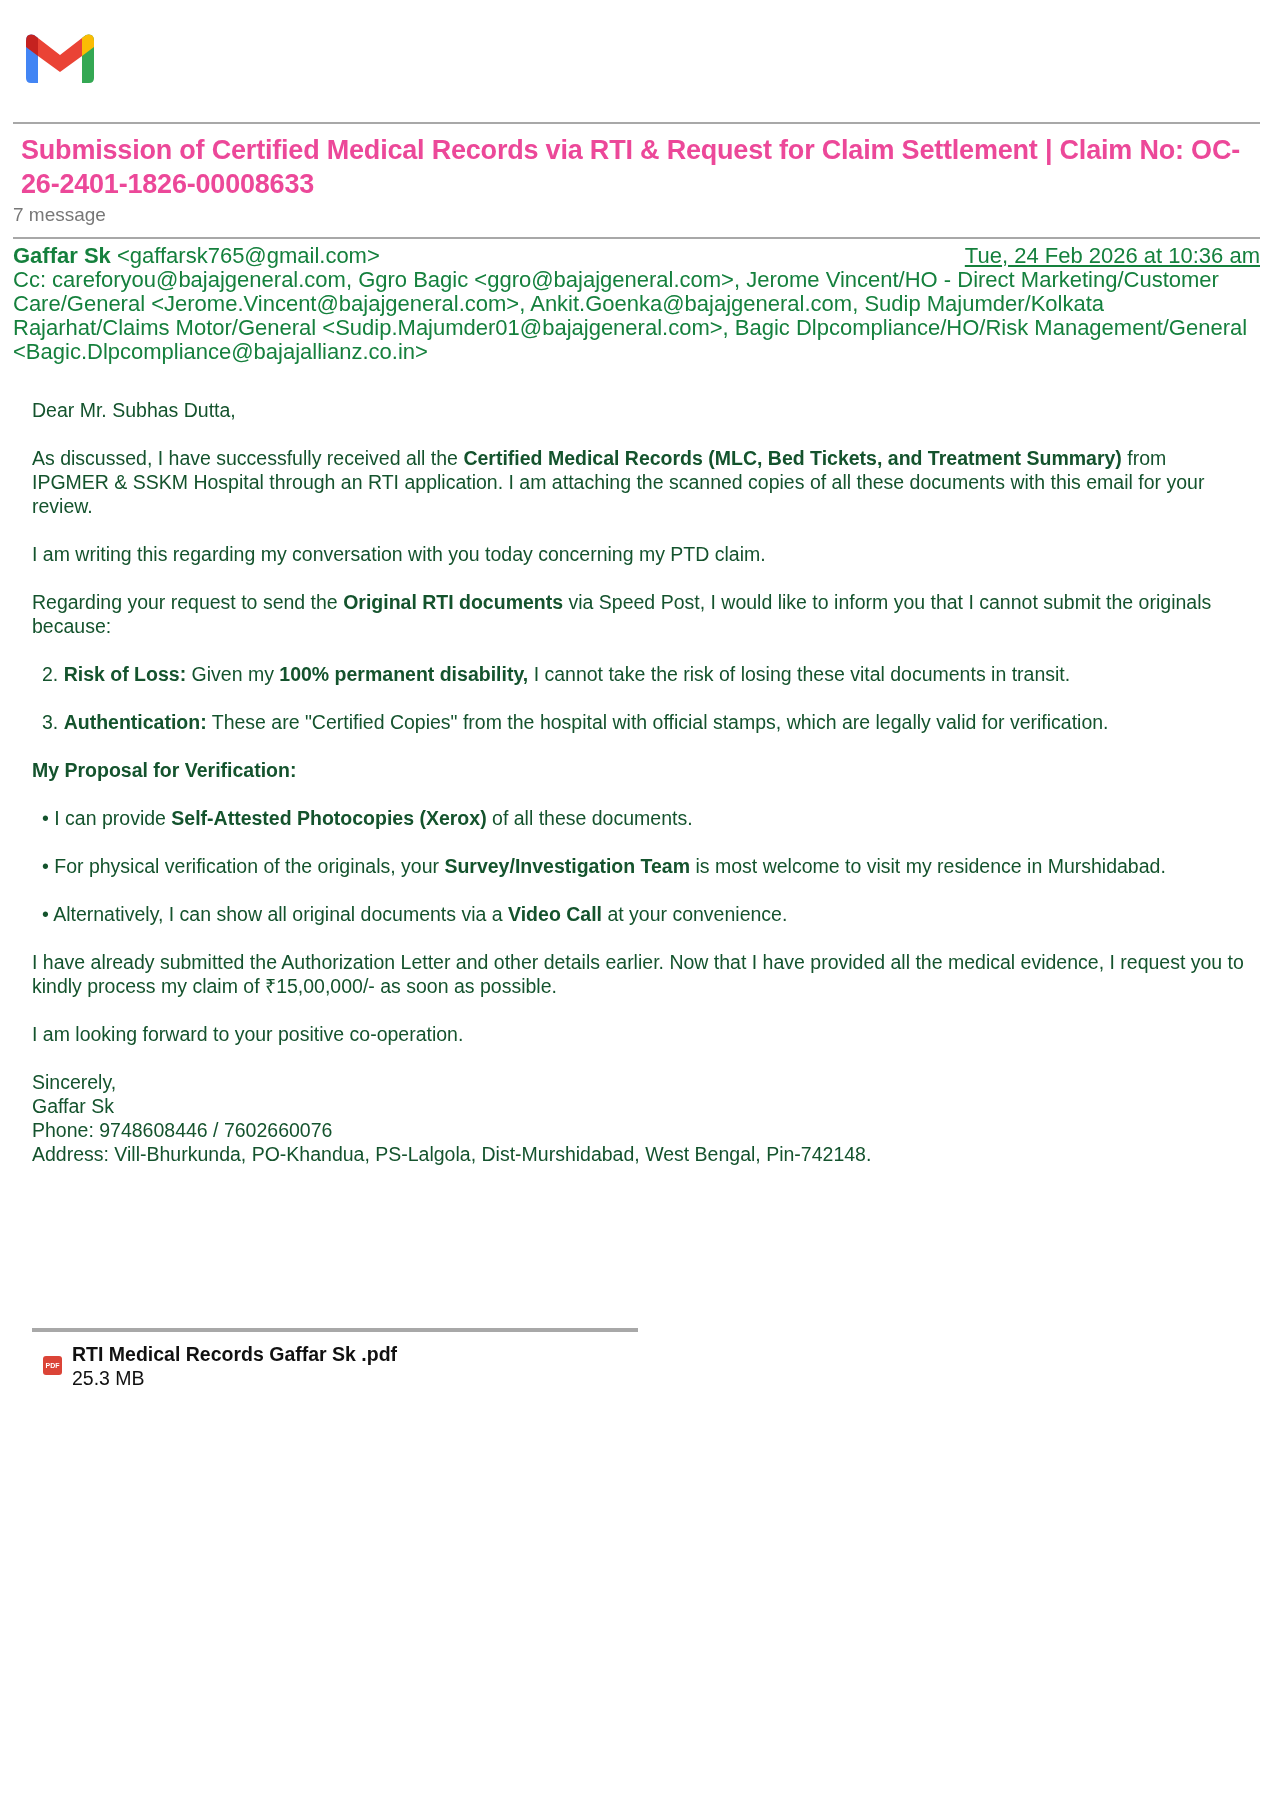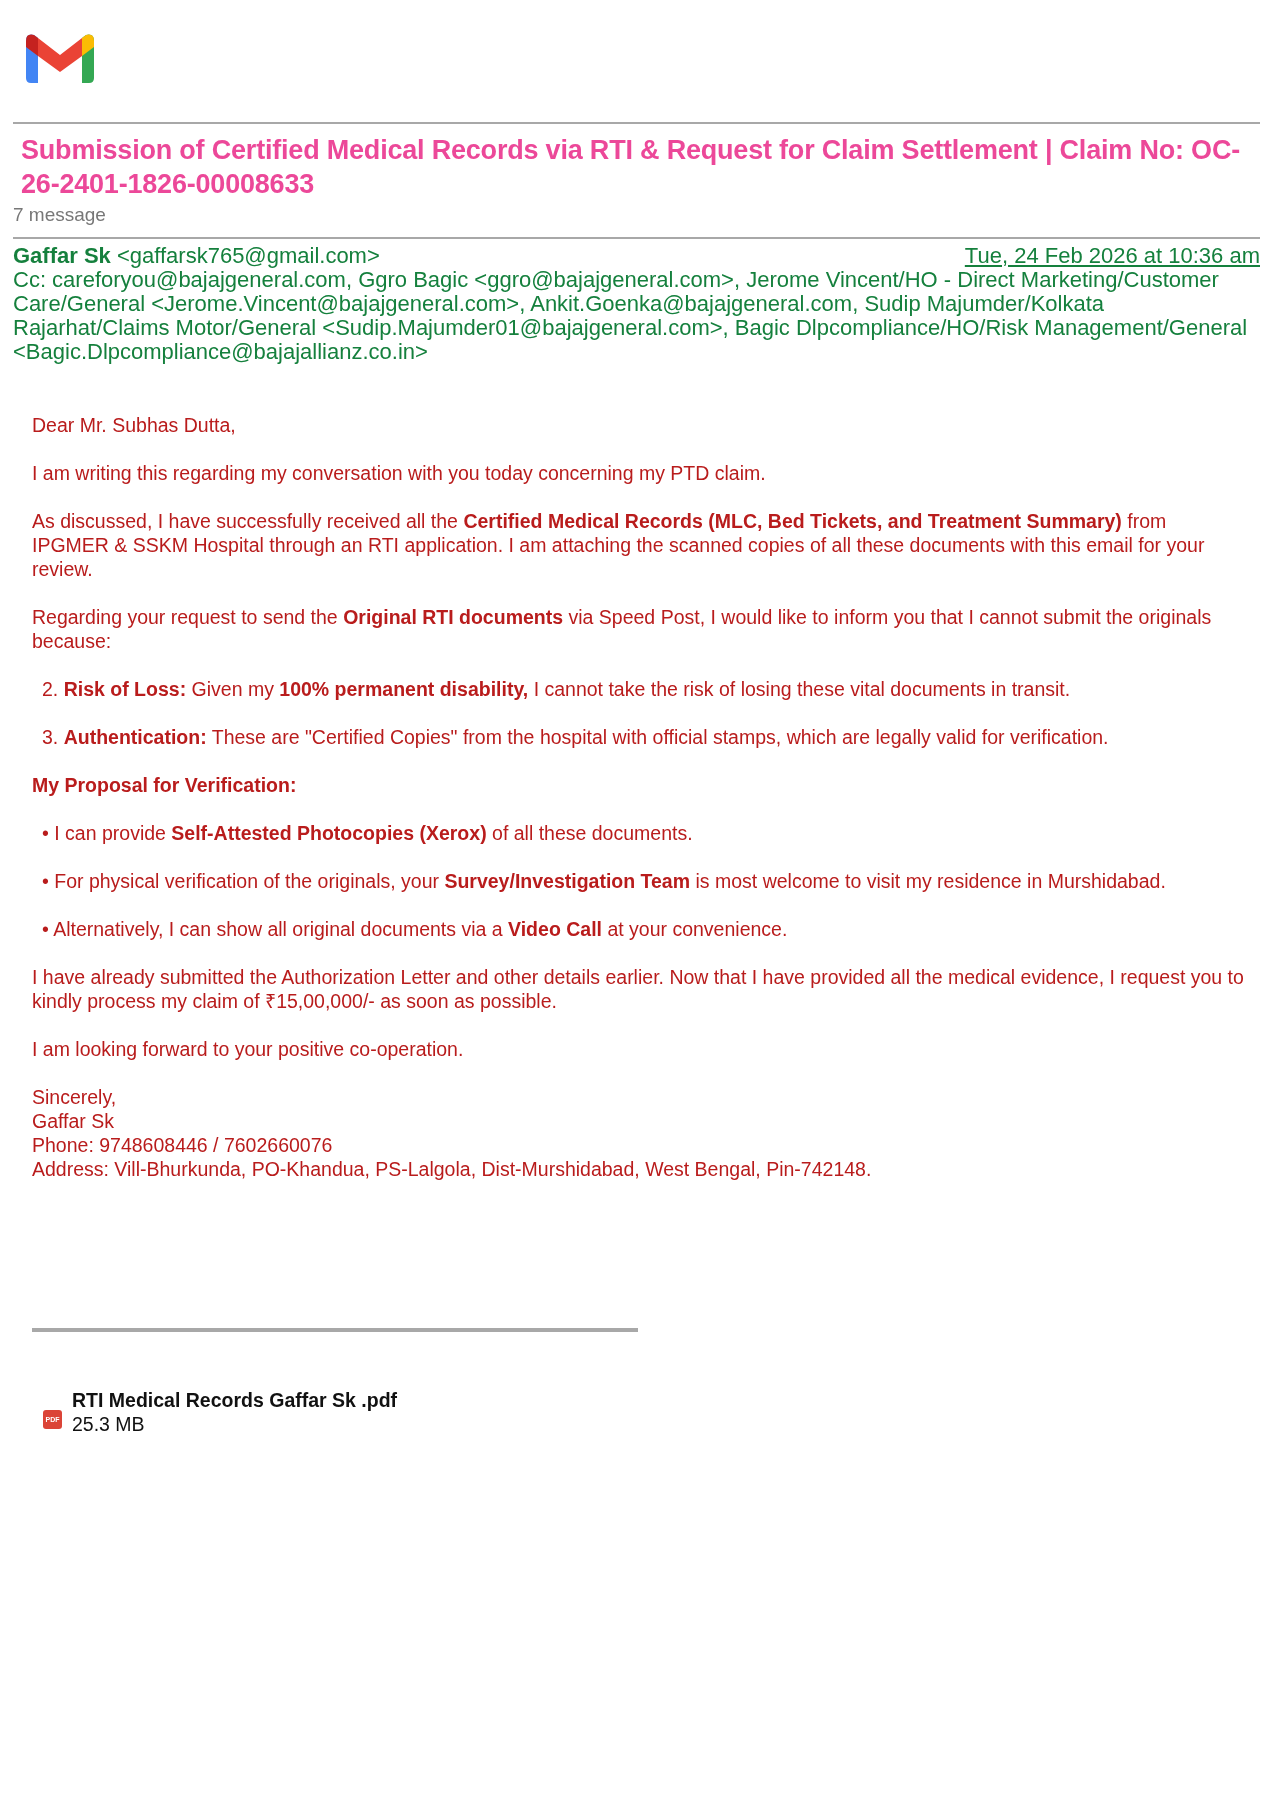--- a/index.html
+++ b/index.html
@@ -25,31 +25,31 @@
       font-size: 19px; color: #777777; line-height: 24px;
     }
     .header-block {
       position: absolute; left: 13px; top: 244px; width: 1247px;
       font-size: 22px; line-height: 24px; color: #15803d;
     }
     .from-line { display: flex; justify-content: space-between; }
     .from-name { font-weight: bold; }
     .date { text-align: right; text-decoration: underline; }
     .body {
-      position: absolute; left: 32px; top: 413px; width: 1215px;
-      font-size: 19.5px; line-height: 24px; color: #b91c1c;
+      position: absolute; left: 32px; top: 398px; width: 1215px;
+      font-size: 19.5px; line-height: 24px; color: #14532d;
     }
     .body p { margin: 0 0 24px 0; }
     .body b { font-weight: bold; }
     .ol-item { margin: 0 0 24px 0; text-indent: 10px; }
     .ul-item { margin: 0 0 24px 0; padding-left: 10px; }
     .sig p { margin: 0; }
     .attach-rule { position: absolute; left: 32px; top: 1328px; width: 606px; height: 4px; background: #a8a8a8; }
     .attach {
-      position: absolute; left: 32px; top: 1388px; display: flex; align-items: center;
+      position: absolute; left: 32px; top: 1342px; display: flex; align-items: flex-start;
     }
     .pdf-icon {
       width: 19px; height: 19px; margin-top: 14px; margin-left: 11px; margin-right: 10px;
       background: #db4437; border-radius: 3px; color: #fff;
       font-size: 7px; font-weight: bold; line-height: 19px; text-align: center;
       font-family: "Liberation Sans", sans-serif;
     }
     .attach-name { font-size: 19.5px; font-weight: bold; line-height: 24px; }
     .attach-size { font-size: 19.5px; line-height: 24px; }
   </style>
@@ -79,22 +79,22 @@
       <span class="from-name">Gaffar Sk</span>
       <span>&lt;gaffarsk765@gmail.com&gt;</span>
     </div>
     <span class="date">Tue, 24 Feb 2026 at 10:36 am</span>
   </div>
   <div>Cc: careforyou@bajajgeneral.com, Ggro Bagic &lt;ggro@bajajgeneral.com&gt;, Jerome Vincent/HO - Direct Marketing/Customer Care/General &lt;Jerome.Vincent@bajajgeneral.com&gt;, Ankit.Goenka@bajajgeneral.com, Sudip Majumder/Kolkata Rajarhat/Claims Motor/General &lt;Sudip.Majumder01@bajajgeneral.com&gt;, Bagic Dlpcompliance/HO/Risk Management/General &lt;Bagic.Dlpcompliance@bajajallianz.co.in&gt;</div>
 </div>
 
 <div class="body">
   <p>Dear Mr. Subhas Dutta,</p>
+  <p><span>As discussed, I have successfully received all the </span><b>Certified Medical Records (MLC, Bed Tickets, and Treatment Summary)</b><span> from IPGMER &amp; SSKM Hospital through an RTI application. I am attaching the scanned copies of all these documents with this email for your review.</span></p>
   <p>I am writing this regarding my conversation with you today concerning my PTD claim.</p>
-  <p><span>As discussed, I have successfully received all the </span><b>Certified Medical Records (MLC, Bed Tickets, and Treatment Summary)</b><span> from IPGMER &amp; SSKM Hospital through an RTI application. I am attaching the scanned copies of all these documents with this email for your review.</span></p>
   <p><span>Regarding your request to send the </span><b>Original RTI documents</b><span> via Speed Post, I would like to inform you that I cannot submit the originals because:</span></p>
 
   <div class="ol-item"><span>2.</span> <b>Risk of Loss:</b><span> Given my </span><b>100% permanent disability,</b><span> I cannot take the risk of losing these vital documents in transit.</span></div>
   <div class="ol-item"><span>3.</span> <b>Authentication:</b><span> These are "Certified Copies" from the hospital with official stamps, which are legally valid for verification.</span></div>
 
   <p><b>My Proposal for Verification:</b></p>
 
   <div class="ul-item"><span>•</span> <span>I can provide </span><b>Self-Attested Photocopies (Xerox)</b><span> of all these documents.</span></div>
   <div class="ul-item"><span>•</span> <span>For physical verification of the originals, your </span><b>Survey/Investigation Team</b><span> is most welcome to visit my residence in Murshidabad.</span></div>
   <div class="ul-item"><span>•</span> <span>Alternatively, I can show all original documents via a </span><b>Video Call</b><span> at your convenience.</span></div>

